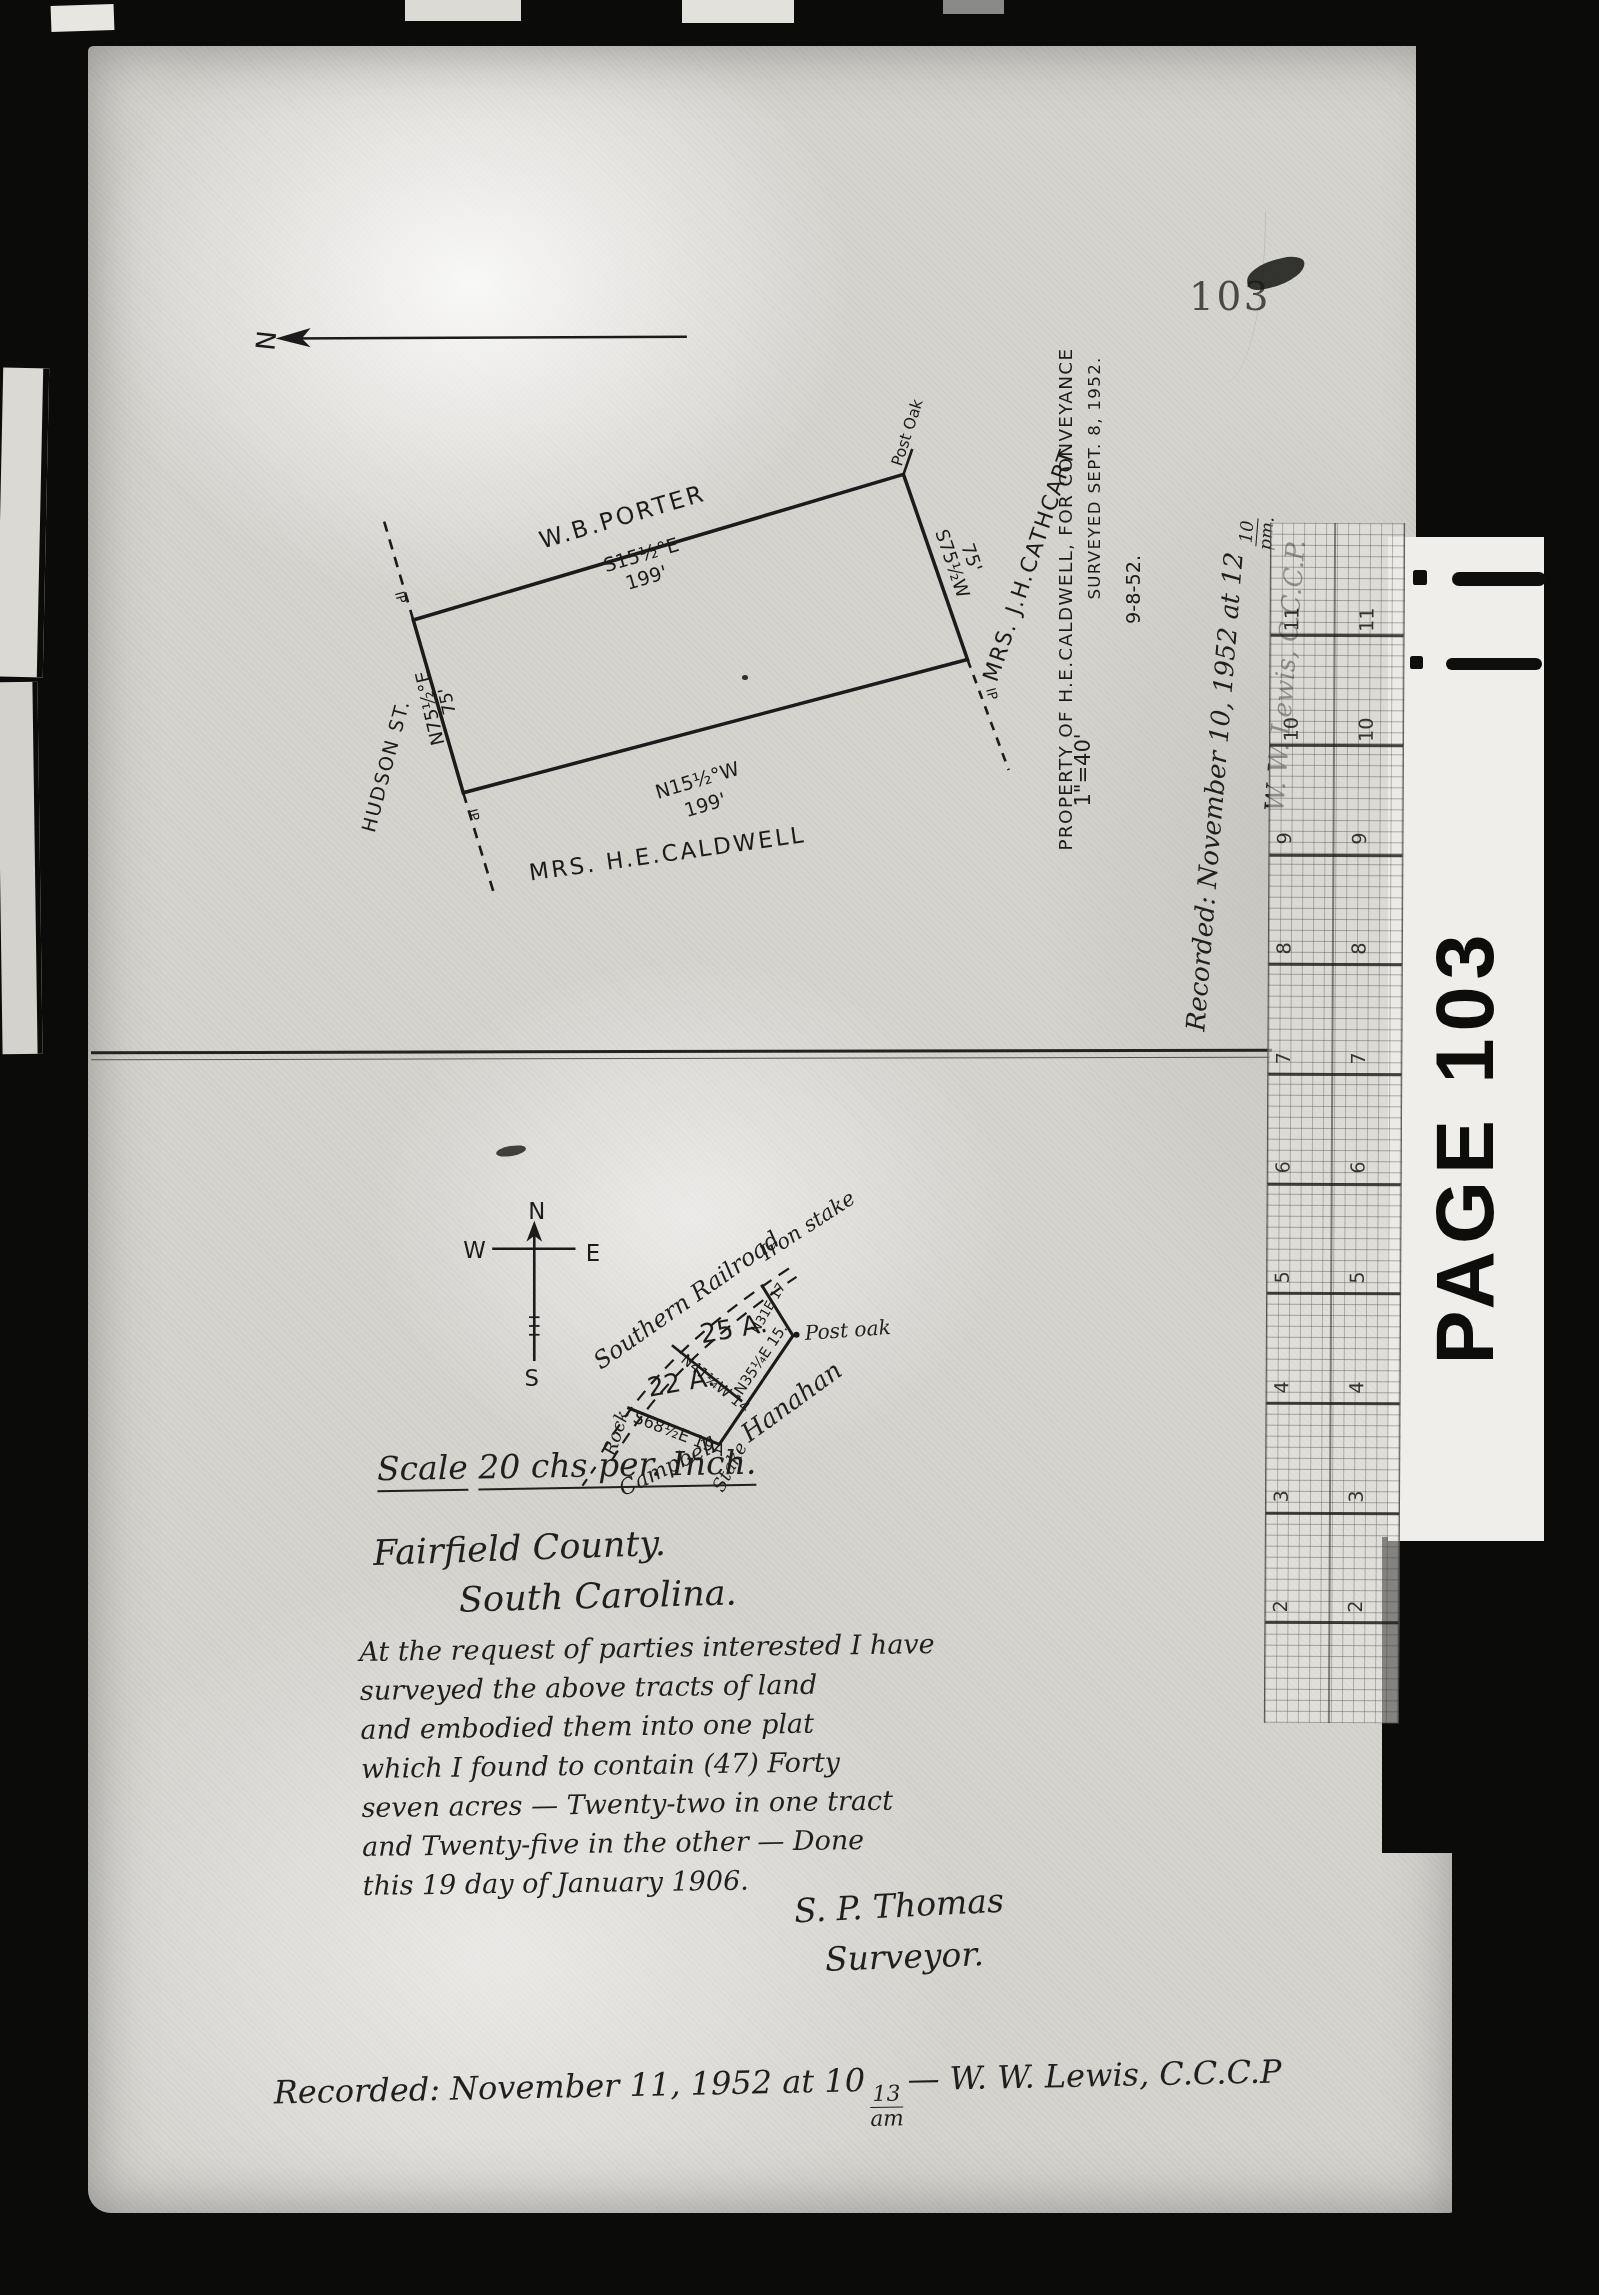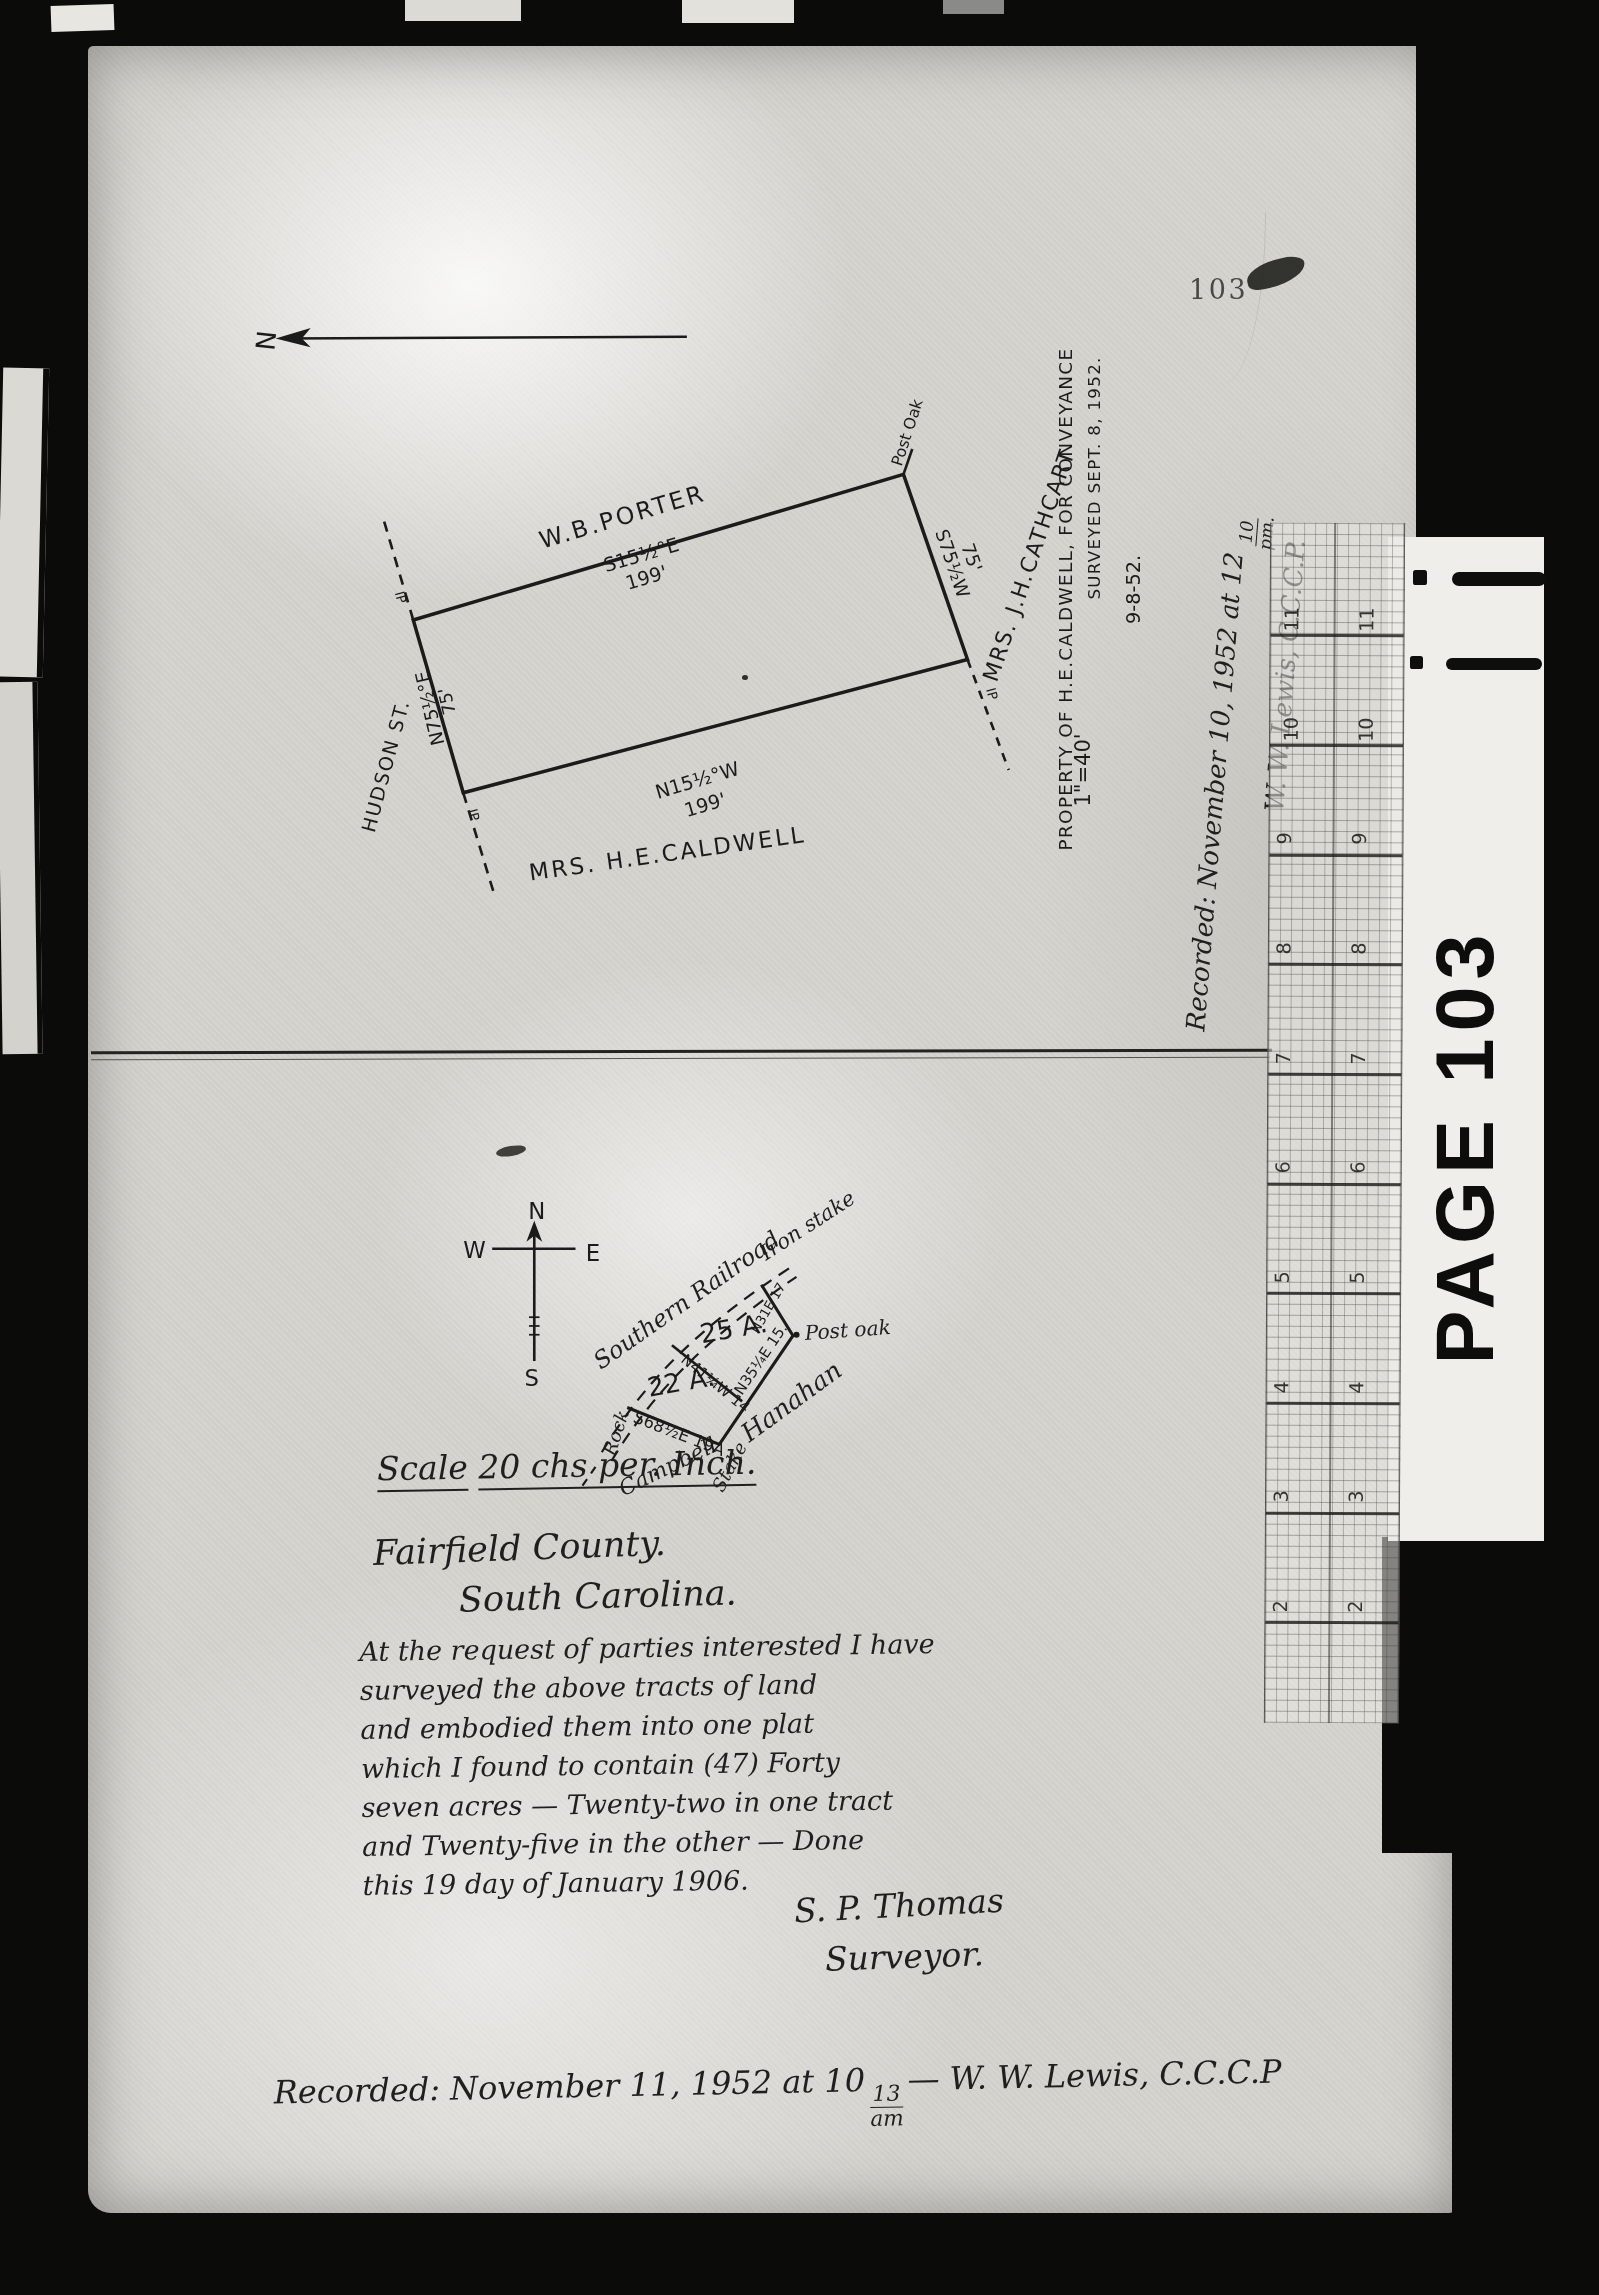--- a/index.html
+++ b/index.html
@@ -24,21 +24,21 @@
   .plat{font-family:"DejaVu Sans",sans-serif;fill:#1b1b1b;}
   .script{font-family:"DejaVu Serif",serif;font-style:italic;fill:#1f1f1f;}
   .hw{position:absolute;z-index:3;font-family:"DejaVu Serif",serif;font-style:italic;color:#1f1f1f;
       white-space:nowrap;}
   .frac{display:inline-flex;flex-direction:column;align-items:center;font-size:0.68em;line-height:1.05;
         vertical-align:-0.45em;margin:0 4.4px;}
   .frac-top{border-bottom:1.8px solid currentColor;padding:0 2.6px 0.9px;}
   .uscore{border-bottom:2.6px solid #1f1f1f;padding-bottom:1.8px;}
   
   .pageno{position:absolute;left:1189px;top:274px;z-index:3;font-family:"DejaVu Serif",serif;
-          font-size:27px;letter-spacing:2.6px;color:#3a3a38;opacity:.9;}
+          font-size:39px;letter-spacing:2.6px;color:#3a3a38;opacity:.9;}
   .inkblot{position:absolute;left:1246px;top:260px;width:60px;height:26px;background:#161614;z-index:3;
            border-radius:62% 38% 70% 30%;transform:rotate(-14deg);opacity:.85;}
   .crease{position:absolute;left:1219px;top:212px;width:46px;height:171px;z-index:2;
           border-right:1.8px solid #bcbab6;border-radius:0 0 90% 0/0 0 100% 0;opacity:.8;}
   .smudge{position:absolute;left:496px;top:1146px;width:30px;height:9.6px;background:#24241f;z-index:3;
           border-radius:50%;transform:rotate(-10deg);opacity:.85;}
   .speck{position:absolute;left:742px;top:675px;width:6.1px;height:5.3px;background:#2e2e2a;border-radius:50%;z-index:3;}
   
   .rule1{position:absolute;left:91px;top:1050px;width:1181px;height:2.6px;background:#24231f;z-index:3;transform:rotate(-0.12deg);}
   .rule2{position:absolute;left:91px;top:1058px;width:1179px;height:0.9px;background:#55544f;z-index:3;transform:rotate(-0.12deg);}

